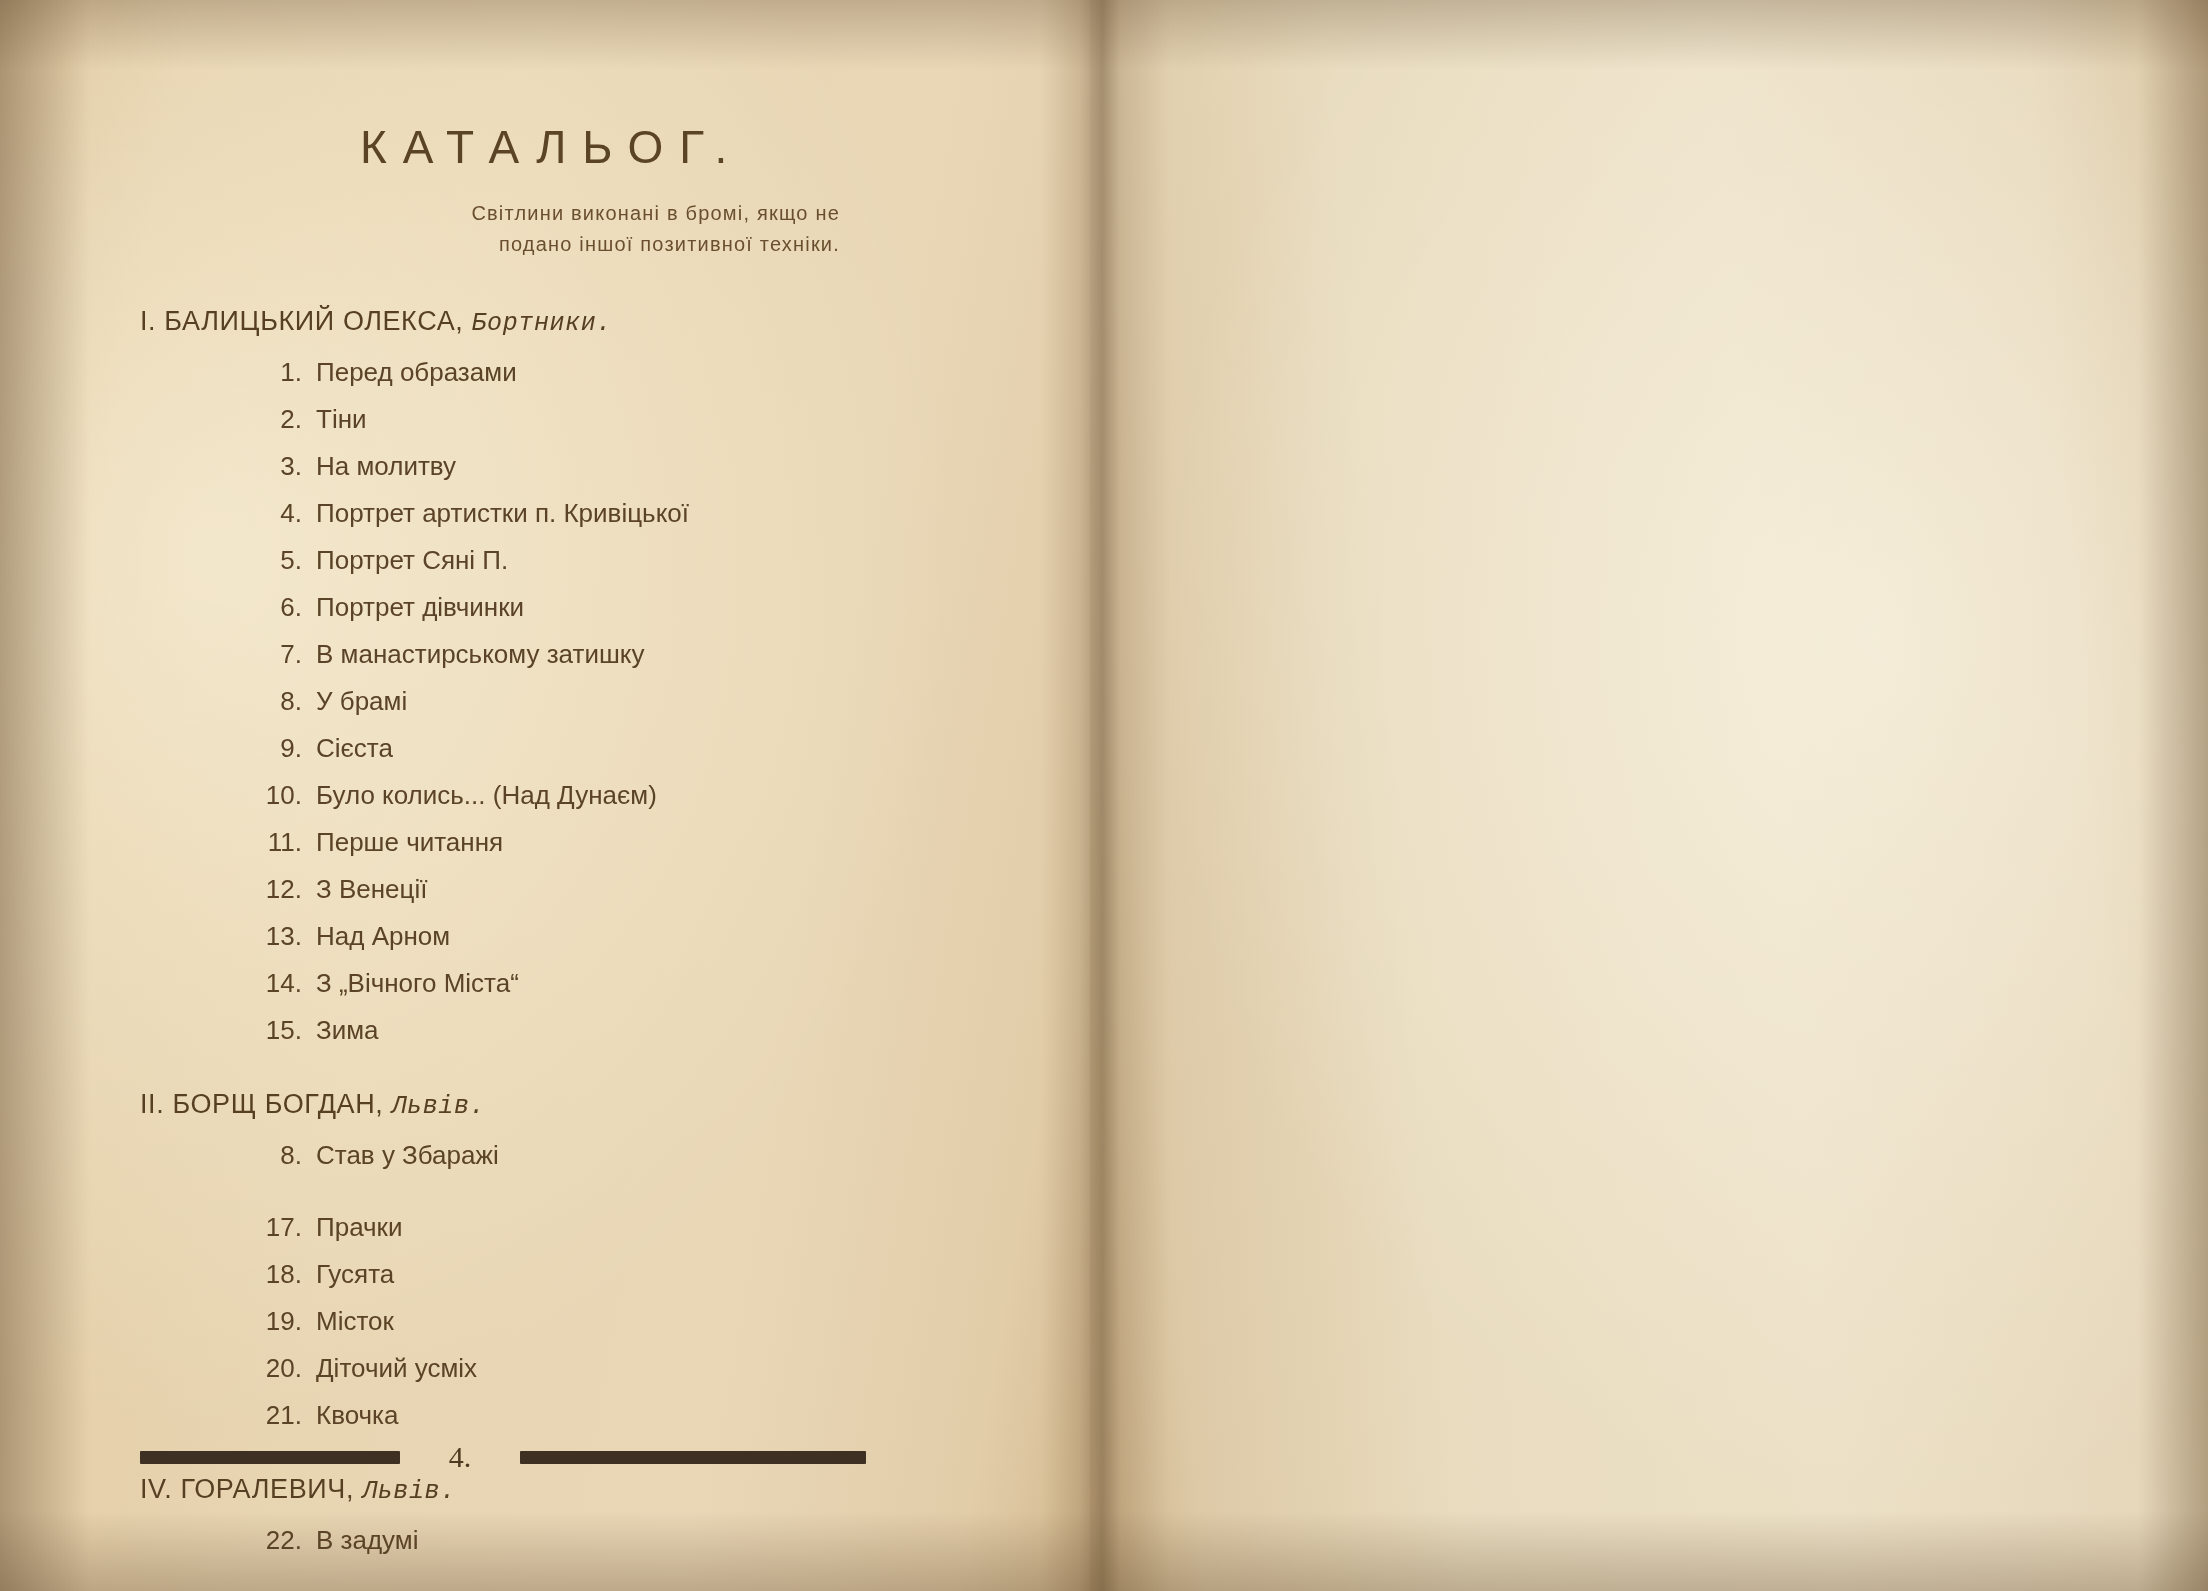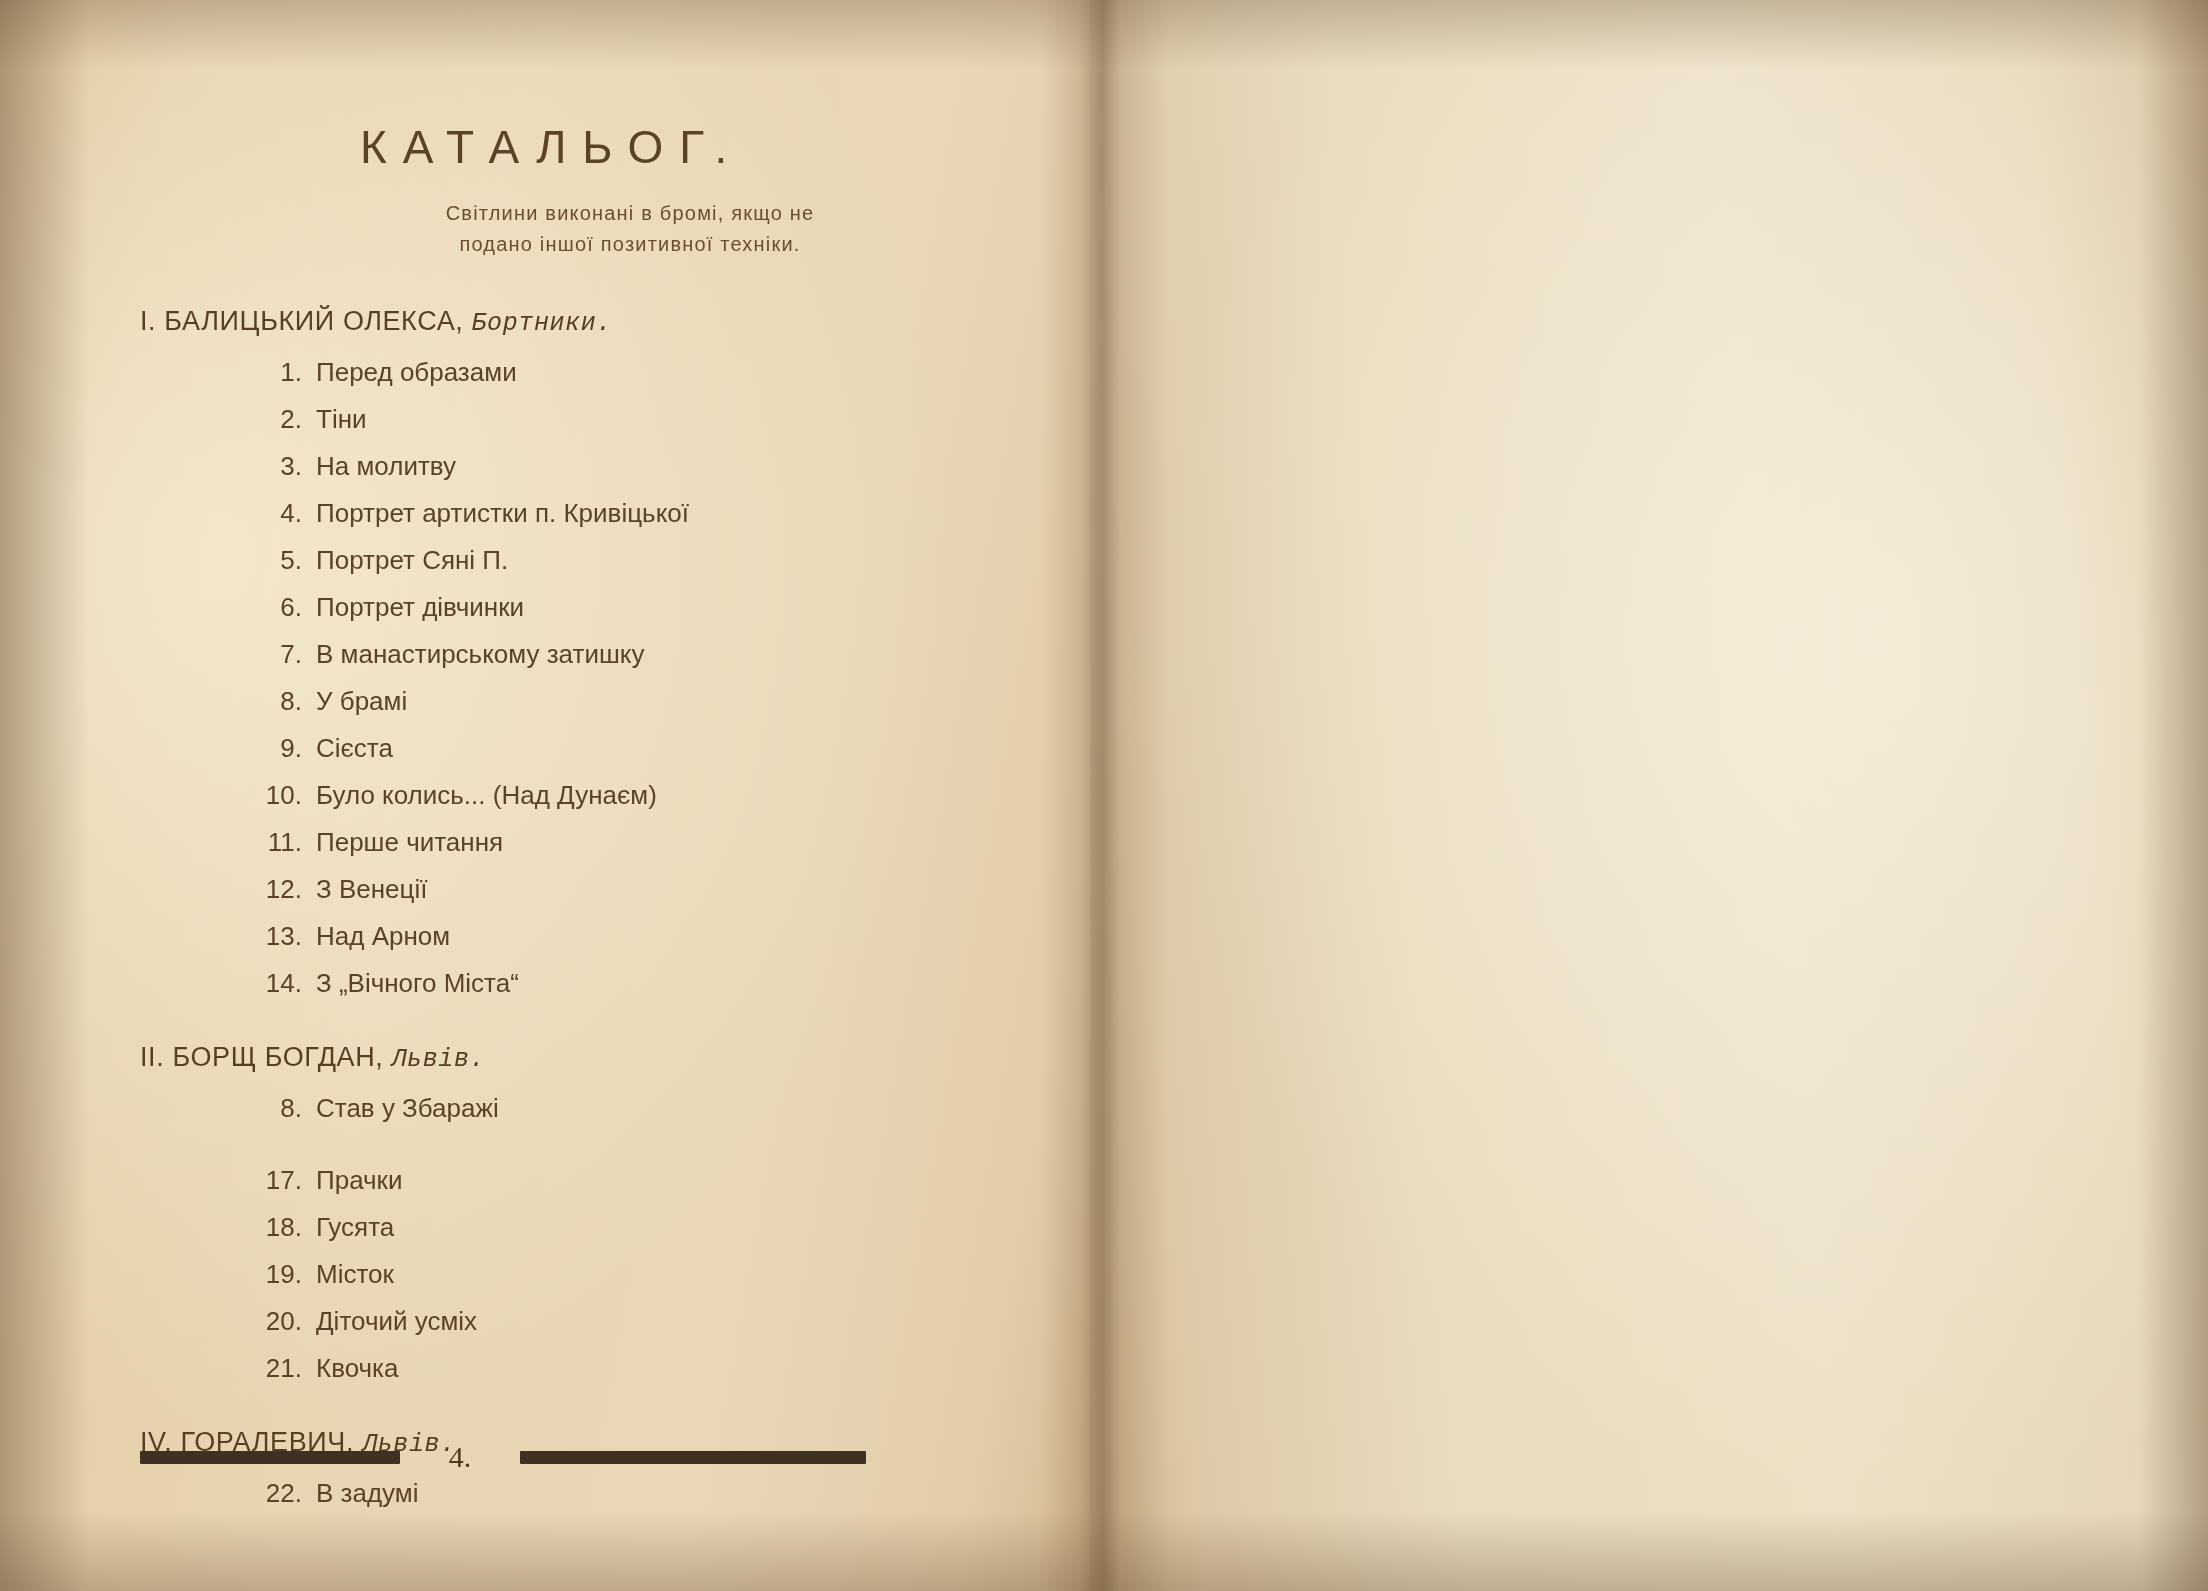--- a/index.html
+++ b/index.html
@@ -95,21 +95,21 @@
     font-weight: 400;
   }
   .cat-note {
     margin-top: 24px;
     margin-left: 290px;
     width: 420px;
     font-size: 20px;
     line-height: 1.55;
     letter-spacing: 1.2px;
     color: #6a4f2e;
-    text-align: center;
+    text-align: right;
   }
   .section {
     margin-top: 46px;
   }
   .section-head {
     font-size: 27px;
     letter-spacing: 0.6px;
     color: #563f23;
     margin-left: 10px;
     white-space: nowrap;
@@ -233,20 +233,24 @@
               <span class="label">З Венеції</span>
             </li>
           <li>
               <span class="num">13.</span>
               <span class="label">Над Арном</span>
             </li>
           <li>
               <span class="num">14.</span>
               <span class="label">З „Вічного Міста“</span>
             </li>
+          <li>
+              <span class="num">15.</span>
+              <span class="label">Зима</span>
+            </li>
         </ol>
       </div>
 
       <div class="section">
         <div class="section-head">
           <span>II.</span>
           <span>БОРЩ БОГДАН,</span>
           <span class="place">Львів.</span>
         </div>
         <ol class="items">

